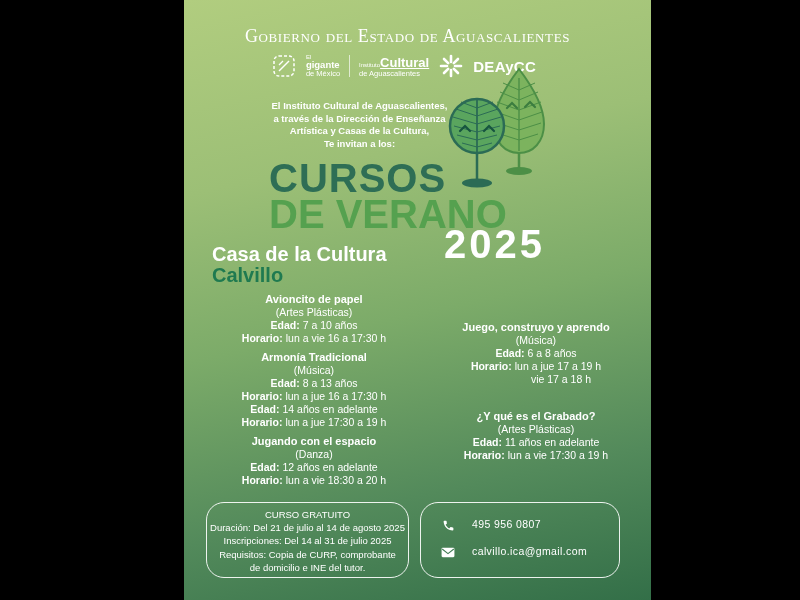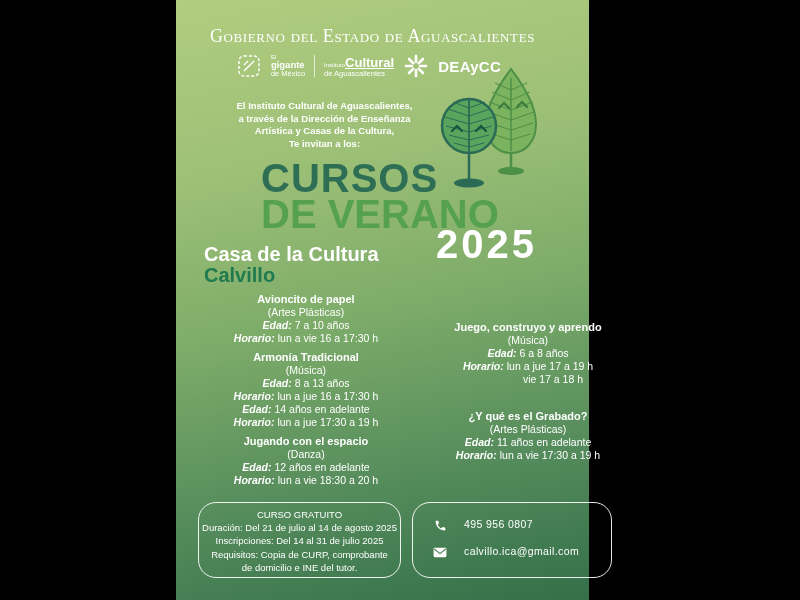--- a/index.html
+++ b/index.html
@@ -1,21 +1,21 @@
 <!DOCTYPE html>
 <html><head>
 <meta charset="utf-8">
 <style>
   html,body{margin:0;padding:0;background:#000;}
   body{width:800px;height:600px;position:relative;overflow:hidden;
        font-family:"Liberation Sans","DejaVu Sans",sans-serif;}
   .bar{position:absolute;top:0;height:600px;background:#000;}
   .bar-left{left:0;width:171px;}
   .bar-right{left:638px;width:162px;}
-  .poster{position:absolute;left:176px;top:0;width:413px;height:600px;
+  .poster{position:absolute;left:184px;top:0;width:467px;height:600px;
           background:linear-gradient(168deg,#b1cd7f 0%,#9cbf76 28%,#7cab69 52%,#538a5b 78%,#336f48 100%);
           color:#fff;}
   
   .gov-title{position:absolute;top:26px;left:0;width:100%;text-align:center;
              font-family:"Liberation Serif","DejaVu Serif",serif;
              font-variant:small-caps;font-size:18px;letter-spacing:.6px;color:#fff;
              transform:translateX(-10px);}
   .logo-row{position:absolute;top:53px;left:0;width:100%;display:flex;
             justify-content:center;align-items:center;gap:9px;transform:translateX(-14px);}
   .logo-txt{line-height:1.05;color:#fff;}
@@ -40,21 +40,21 @@
           color:#fff;letter-spacing:3px;}
   
   .venue{position:absolute;left:28px;top:244px;font-size:20px;font-weight:bold;line-height:21px;}
   .venue .v2{color:#1f7a50;}
   
   .col{position:absolute;width:218px;font-size:10.5px;line-height:13px;text-align:center;}
   .col-left{left:21px;top:293px;}
   .col-right{left:243px;top:321px;}
   .course{margin-bottom:6px;}
   .c-name{font-weight:bold;font-size:11px;}
-  .c-row b{font-weight:bold;margin-right:3px;font-style:italic;}
+  .c-row b{font-weight:bold;margin-right:3px;}
   .c-indent{padding-left:50px;}
   
   .box{position:absolute;top:502px;height:76px;border:1px solid rgba(255,255,255,.9);
        border-radius:18px;box-sizing:border-box;}
   .box-info{left:22px;width:203px;text-align:center;font-size:9.5px;line-height:13.2px;
             padding-top:5px;}
   .box-contact{left:236px;width:200px;}
   .contact-row{position:absolute;left:20px;display:flex;align-items:flex-start;gap:17px;
                font-size:10.5px;letter-spacing:.4px;}
   .row-phone{top:15px;}

